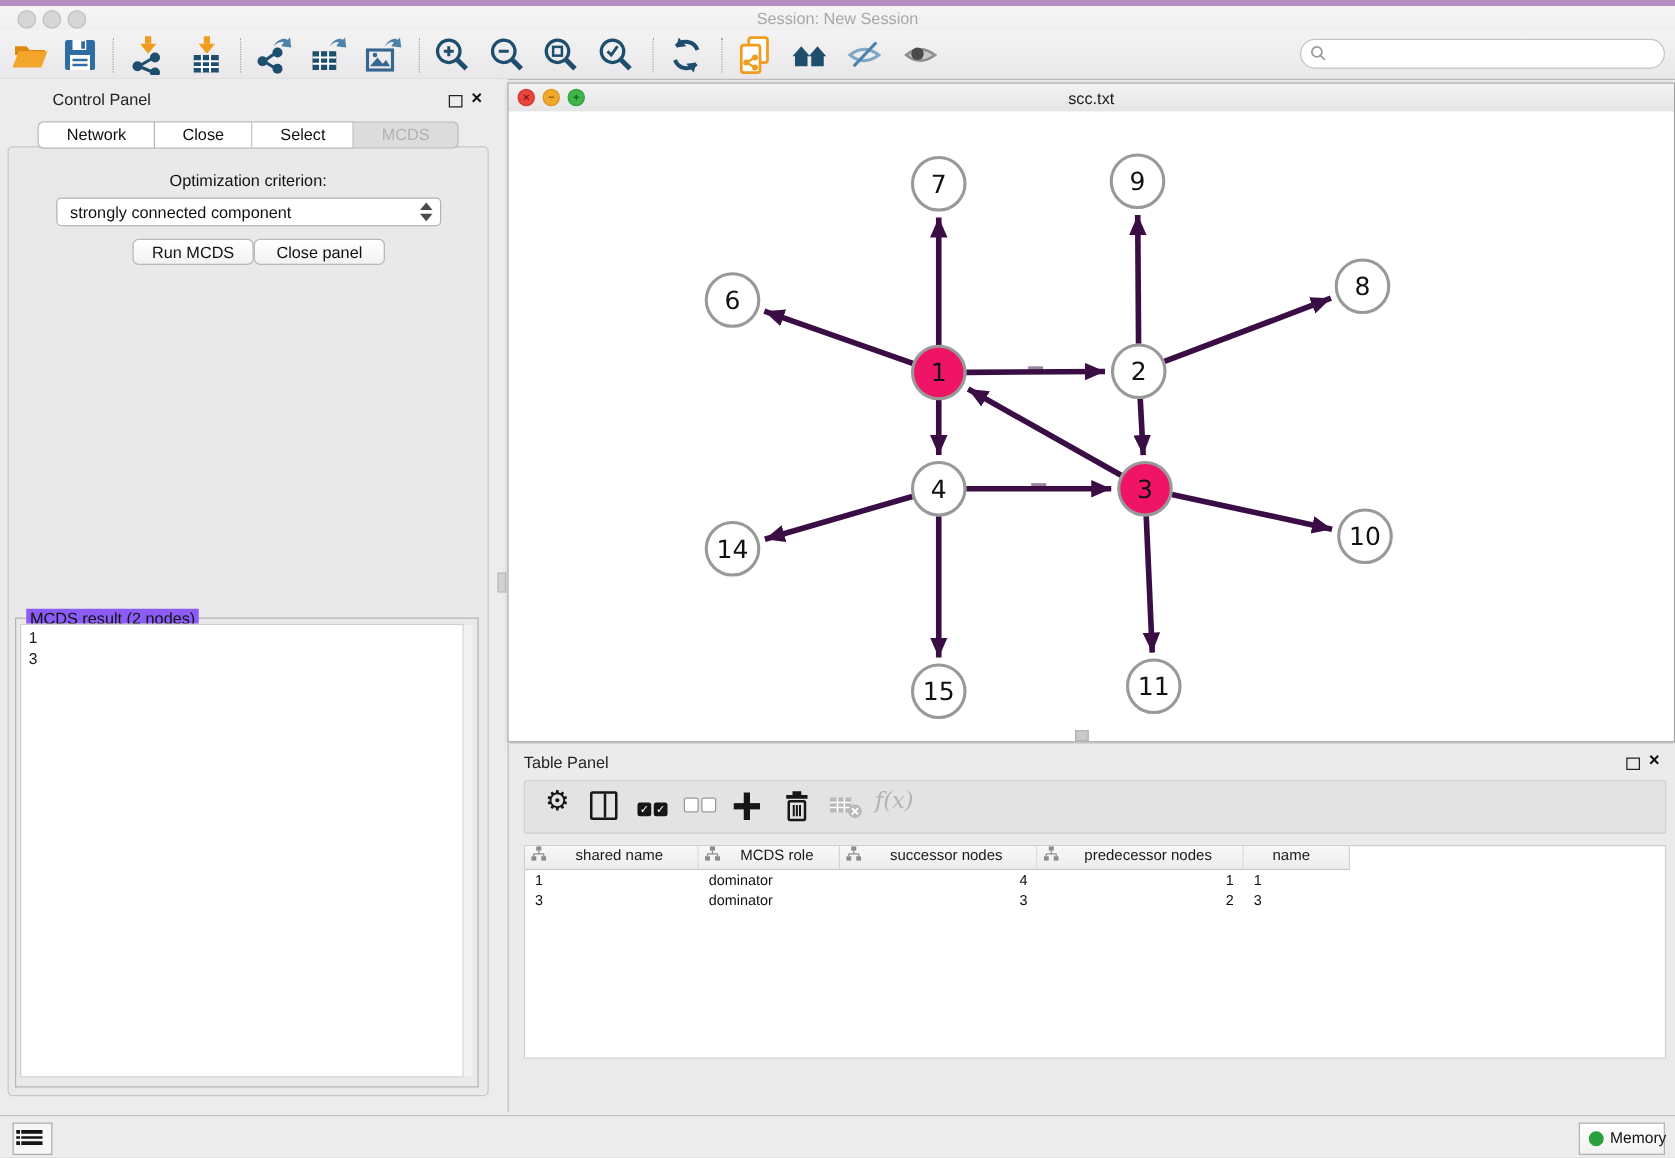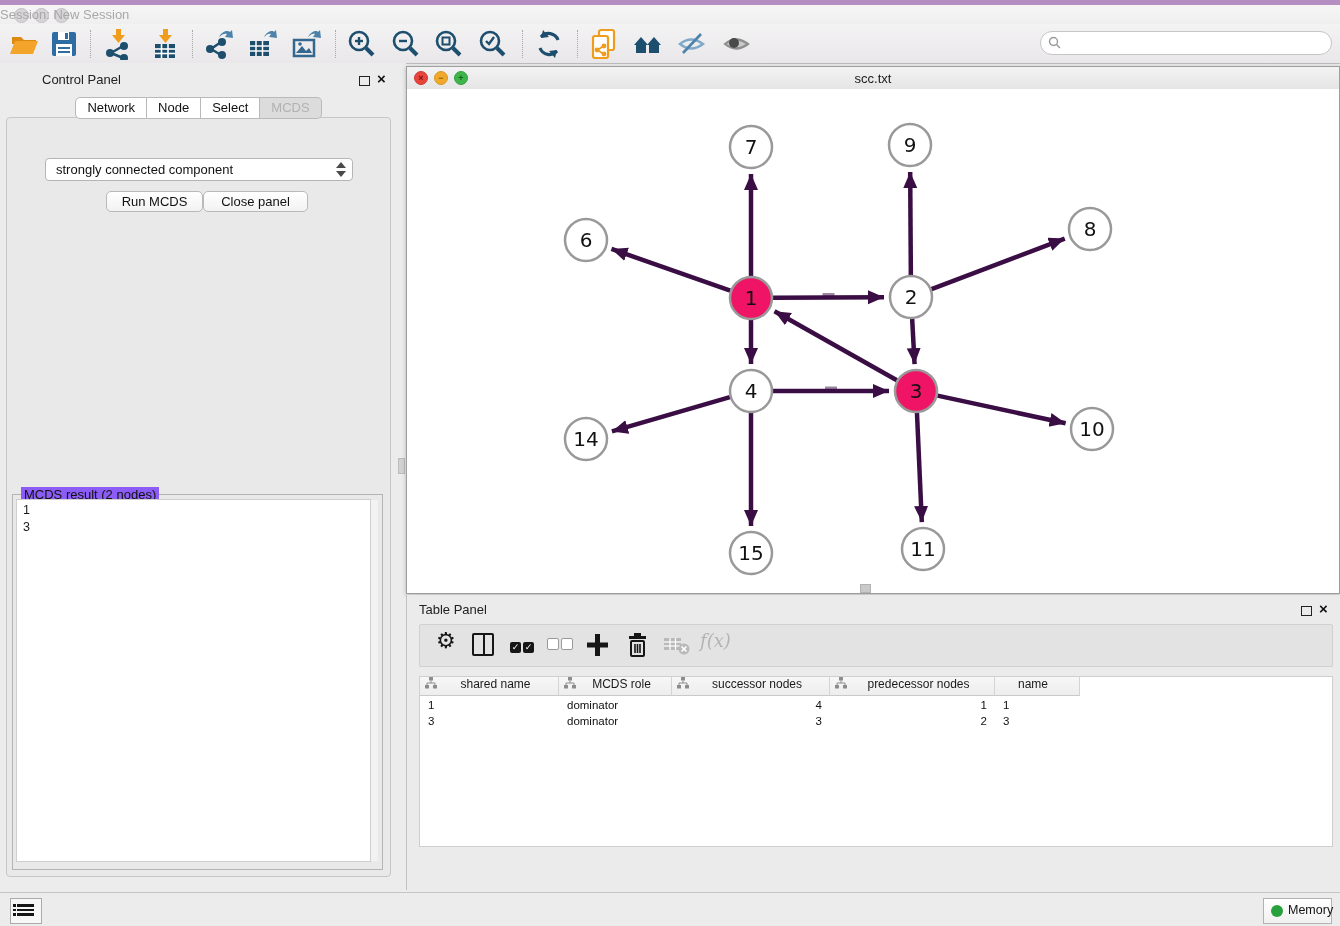--- a/index.html
+++ b/index.html
@@ -4,37 +4,37 @@
 <style>
   html,body{margin:0;padding:0;background:#d8d8d8;}
   #app{position:relative;width:1340px;height:926px;background:#ececec;overflow:hidden;
        font-family:"Liberation Sans",sans-serif;color:#1a1a1a;font-size:13px;}
   .abs{position:absolute;}
 
   
   #top-strip{left:0;top:0;width:1340px;height:5px;background:#b58fc2;}
   #titlebar{left:0;top:5px;width:1340px;height:19px;background:linear-gradient(#f7f6f7,#f0eff0);}
   .tl-gray{width:13px;height:13px;border-radius:50%;background:#d7d5d7;border:1px solid #c2c0c2;display:inline-block;}
-  #window-title{left:0;top:7px;width:1340px;color:#a9a7a9;font-size:13px;}
+  #window-title{left:0;top:7px;width:1340px;text-align:center;color:#a9a7a9;font-size:13px;}
 
   
   #toolbar{left:0;top:24px;width:1340px;height:39px;background:linear-gradient(#f4f3f4,#e9e7e9);border-bottom:1px solid #bdbdbd;}
   .tb-icon{position:absolute;top:4px;width:32px;height:32px;}
   .tb-sep{position:absolute;top:6px;width:0;height:28px;border-left:1px dotted #a8a8a8;}
   #search-box{position:absolute;left:1040px;top:7px;width:290px;height:22px;border:1px solid #c6c4c6;border-radius:12px;background:#fff;}
   #search-box svg{position:absolute;left:7px;top:4px;}
   #search-input{position:absolute;left:26px;top:1px;width:255px;height:18px;border:none;outline:none;font-size:12px;background:transparent;}
 
   
   #control-panel{left:0;top:63px;width:397px;height:829px;background:#ececec;}
   #cp-title{left:10px;top:9px;font-size:13px;color:#222;margin-left:32px;}
   .panel-float{width:9px;height:8px;border:1.5px solid #222;display:inline-block;}
   .panel-close{font-weight:800;font-size:15px;color:#111;line-height:10px;}
   #cp-body{left:6px;top:54px;width:383px;height:758px;background:#e9e9e9;border:1px solid #c6c6c6;border-radius:4px;}
-  .tab{background:#fff;border:1px solid #b9b9b9;border-left:none;padding:2px 11px;font-size:13px;color:#111;height:16px;line-height:16px;}
+  .tab{background:#fff;border:1px solid #b9b9b9;border-left:none;padding:2px 22px;font-size:13px;color:#111;height:16px;line-height:16px;}
   .tab.first{border-left:1px solid #b9b9b9;border-radius:5px 0 0 5px;}
   .tab.last{border-radius:0 5px 5px 0;}
   .tab.selected{background:#dcdcdc;color:#b2b2b2;}
   #cp-tabs{left:0;top:34px;width:397px;display:flex;justify-content:center;}
   #opt-label{left:0;top:74px;width:397px;text-align:center;font-size:13px;color:#111;}
   #mcds-dropdown{left:45px;top:95px;width:306px;height:21px;background:#fff;border:1px solid #b5b5b5;border-radius:4px;}
   #mcds-dropdown .dd-text{position:absolute;left:10px;top:3px;font-size:13px;color:#111;}
   .dd-stepper{position:absolute;right:4px;top:2px;width:14px;height:17px;}
   .tri-up{position:absolute;left:2px;top:1px;width:0;height:0;border-left:5px solid transparent;border-right:5px solid transparent;border-bottom:6px solid #4a4a4a;}
   .tri-down{position:absolute;left:2px;bottom:1px;width:0;height:0;border-left:5px solid transparent;border-right:5px solid transparent;border-top:6px solid #4a4a4a;}
@@ -263,24 +263,25 @@
     </span>
   </div>
 
   <div class="abs" id="control-panel">
     <span class="abs" id="cp-title">Control Panel</span>
     <span class="abs" style="left:359px;top:11px;"><span class="panel-float"></span></span>
     <span class="abs panel-close" style="left:377px;top:11px;">×</span>
     <div class="abs" id="cp-body"></div>
     <div class="abs" id="cp-tabs">
         <span class="tab first">Network</span>
-        <span class="tab">Node</span>
+        <span class="tab">Close</span>
         <span class="tab">Select</span>
         <span class="tab last selected">MCDS</span>
       </div>
+    <div class="abs" id="opt-label">Optimization criterion:</div>
     <div class="abs" id="mcds-dropdown">
       <span class="dd-text">strongly connected component</span>
       <span class="dd-stepper">
           <span class="tri-up"></span>
           <span class="tri-down"></span>
         </span>
     </div>
     <div class="mac-btn" style="left:94px;top:128px;width:95px;margin-left:12px;">Run MCDS</div>
     <div class="mac-btn" style="left:203px;top:128px;width:103px;">Close panel</div>
     <div class="abs" id="mcds-result-box">

